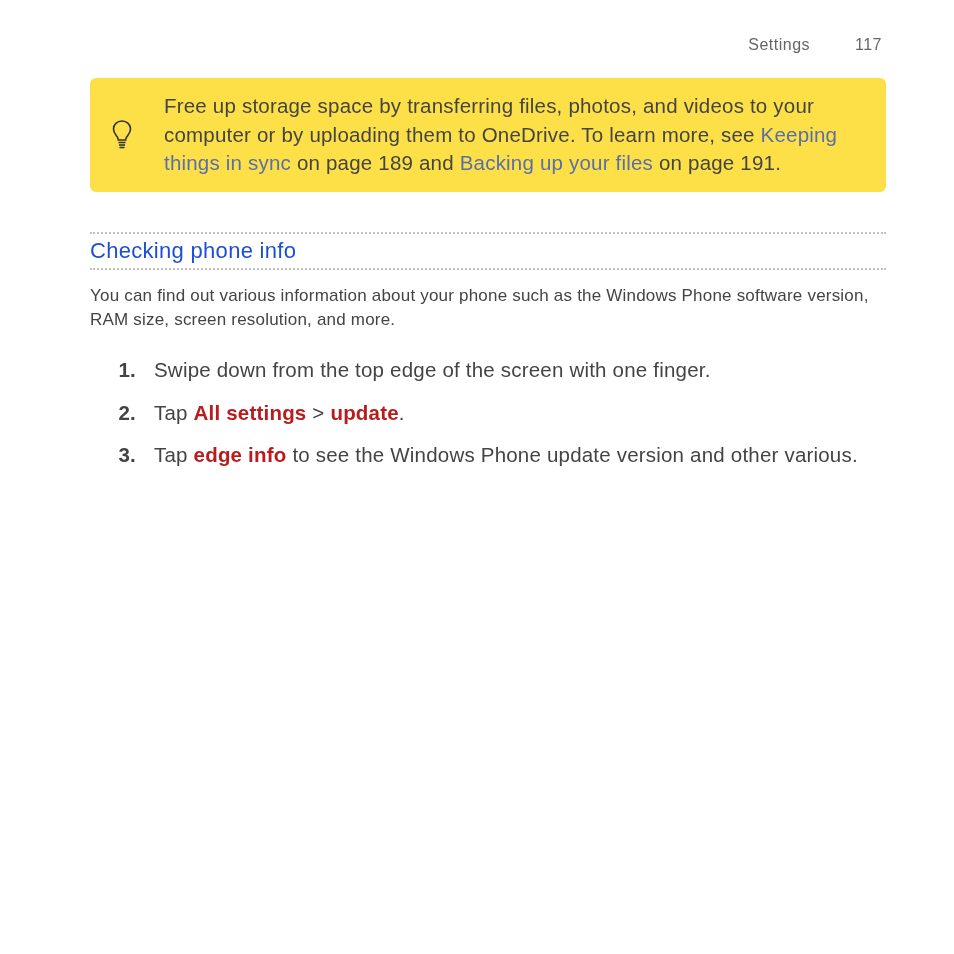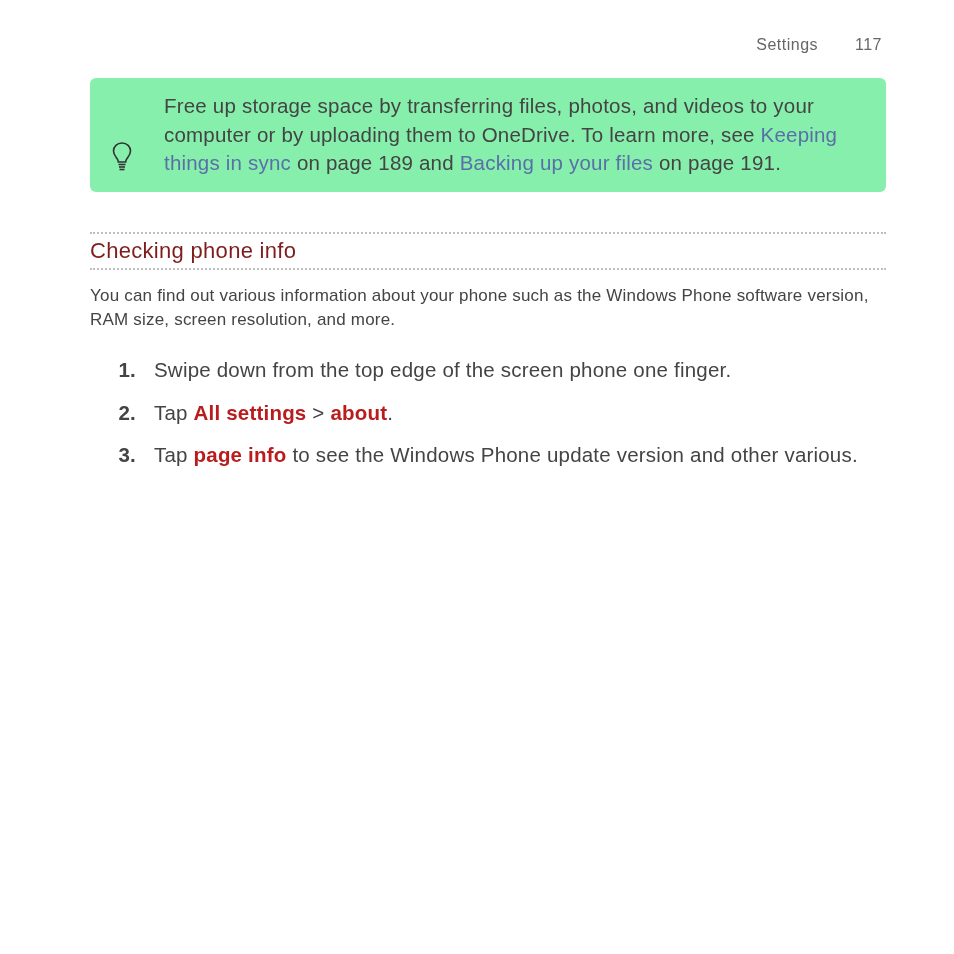--- a/index.html
+++ b/index.html
@@ -14,31 +14,31 @@
       position: relative;
     }
     .page-header {
       position: absolute;
       top: 36px;
       right: 72px;
       font-size: 16px;
       color: #666;
       letter-spacing: 0.5px;
     }
-    .page-header .section { margin-right: 32px; }
+    .page-header .section { margin-right: 40px; }
     .tip-box {
       position: absolute;
       top: 78px;
       left: 90px;
       width: 796px;
-      background: #86efac;
+      background: #fde047;
       border-radius: 6px;
       padding: 14px 20px 14px 20px;
       display: flex;
-      align-items: flex-end;
+      align-items: center;
     }
     .tip-icon {
       flex: 0 0 40px;
       margin-top: 4px;
       margin-right: 14px;
       color: #333;
     }
     .tip-icon svg { width: 24px; height: 32px; }
     .tip-text {
       flex: 1;
@@ -58,21 +58,21 @@
       border-top: 2px dotted #bfbfbf;
       height: 0;
       width: 100%;
     }
     .dotted-border-bottom {
       border-top: 2px dotted #bfbfbf;
       height: 0;
       width: 100%;
     }
     .section-heading {
-      color: #7f1d1d;
+      color: #1d4ed8;
       font-size: 22px;
       font-weight: 400;
       padding: 4px 0 4px 0;
       letter-spacing: 0.3px;
     }
     .body-text {
       position: absolute;
       top: 284px;
       left: 90px;
       width: 796px;
@@ -131,23 +131,23 @@
   <div class="dotted-border-top"></div>
   <div class="section-heading">Checking phone info</div>
   <div class="dotted-border-bottom"></div>
 </div>
 
 <div class="body-text">You can find out various information about your phone such as the Windows Phone software version, RAM size, screen resolution, and more.</div>
 
 <div class="steps">
   <div class="step">
     <div class="num">1.</div>
-    <div class="txt">Swipe down from the top edge of the screen phone one finger.</div>
+    <div class="txt">Swipe down from the top edge of the screen with one finger.</div>
   </div>
   <div class="step">
     <div class="num">2.</div>
-    <div class="txt"><span>Tap </span><span class="bold">All settings</span><span> &gt; </span><span class="bold">about</span><span>.</span></div>
+    <div class="txt"><span>Tap </span><span class="bold">All settings</span><span> &gt; </span><span class="bold">update</span><span>.</span></div>
   </div>
   <div class="step">
     <div class="num">3.</div>
-    <div class="txt"><span>Tap </span><span class="bold">page info</span><span> to see the Windows Phone update version and other various.</span></div>
+    <div class="txt"><span>Tap </span><span class="bold">edge info</span><span> to see the Windows Phone update version and other various.</span></div>
   </div>
 </div>
 
 </body></html>

